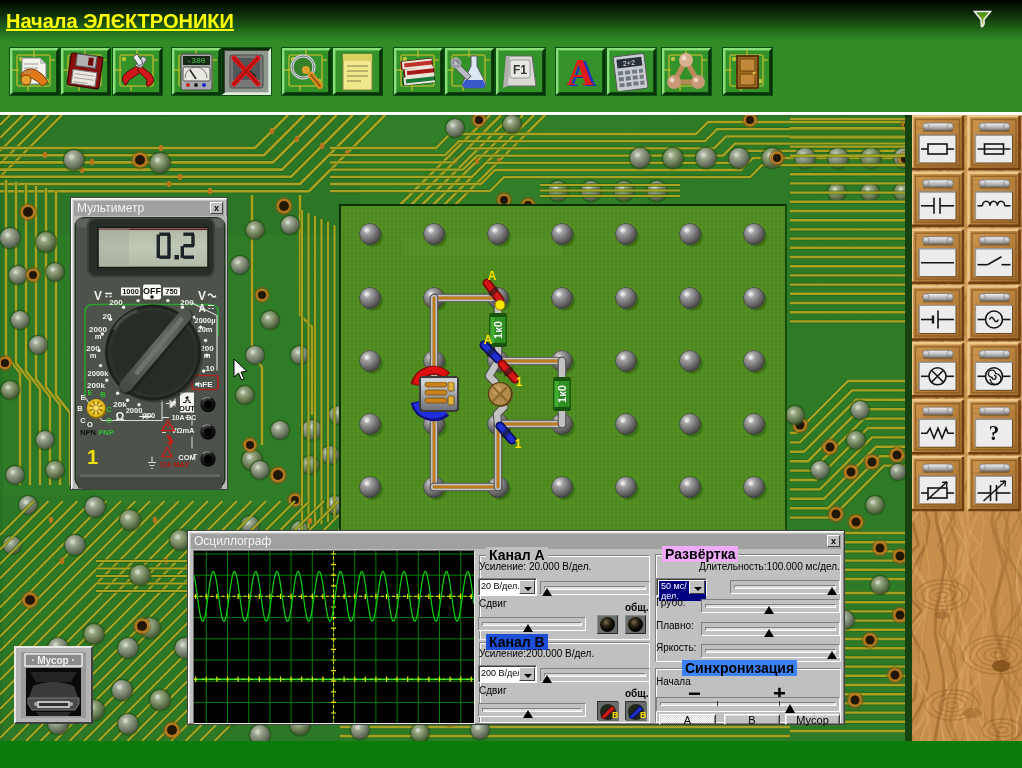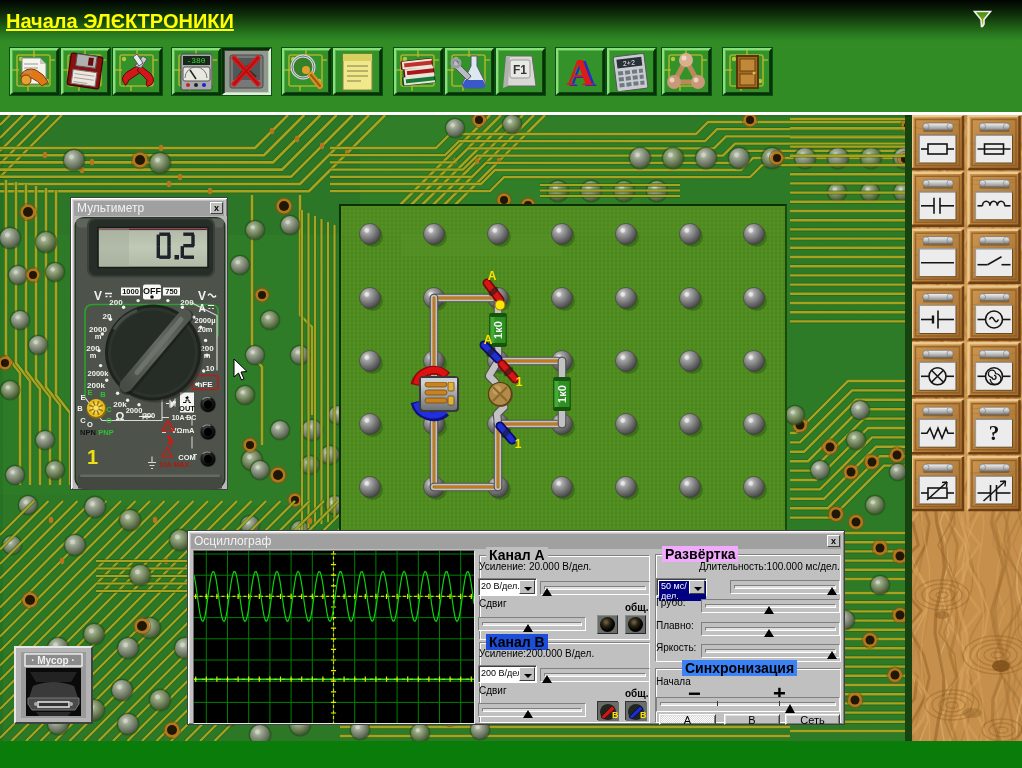--- a/index.html
+++ b/index.html
@@ -1734,21 +1734,21 @@
 <div class="lbl" style="left:500px;top:150px;font-size:22px;font-weight:bold;">−</div>
 <div class="lbl" style="left:585px;top:150px;font-size:22px;font-weight:bold;">+</div>
 <div class="abs" style="left:468px;top:166px;width:184px;height:15px;background:#c0c0c0;border:1px solid;border-color:#808080 #fff #fff #808080;">
         <span style="position:absolute;left:3px;right:3px;top:4px;height:4px;background:#dfdfdf;border:1px solid;border-color:#808080 #fff #fff #808080;"></span>
         <span style="position:absolute;left:60px;top:3px;width:1px;height:5px;background:#333;"></span>
         <span style="position:absolute;left:122px;top:3px;width:1px;height:5px;background:#333;"></span>
         <span style="position:absolute;left:128px;top:1px;width:0;height:0;border:5px solid transparent;border-bottom:9px solid #000;"></span>
       </div>
 <div class="btn95" style="left:471px;top:183px;width:57px;height:11px;background-image:repeating-conic-gradient(#fff 0% 25%, #d8d8d8 0% 50%);background-size:2px 2px;line-height:11px;">А</div>
 <div class="btn95" style="left:536px;top:183px;width:56px;height:11px;line-height:11px;">В</div>
-<div class="btn95" style="left:597px;top:183px;width:55px;height:11px;line-height:11px;">Сеть</div>
+<div class="btn95" style="left:597px;top:183px;width:55px;height:11px;line-height:11px;">Мусор</div>
   </div>
 
   <div id="trash"><svg width="75" height="74">
         <rect x="0" y="0" width="75" height="74" fill="#b4b4b4"></rect>
         <rect x="5" y="4" width="65" height="66" fill="#9a9a9a"></rect>
         <rect x="9" y="6" width="57" height="12" fill="#8a8a8a" stroke="#fff" stroke-width="1.2"></rect>
         <text x="37" y="15.5" font-size="10" font-weight="bold" fill="#f0f0f0" text-anchor="middle" font-family="Liberation Sans,sans-serif">· Мусор ·</text>
         <rect x="10" y="20" width="55" height="48" fill="#0a0a0a"></rect>
         <path d="M14 24 h47 l-6 10 h-35 z" fill="#222"></path>
         <path d="M17 38 q20 -8 41 0 l4 12 h-49 z" fill="#3a3a3a"></path>

